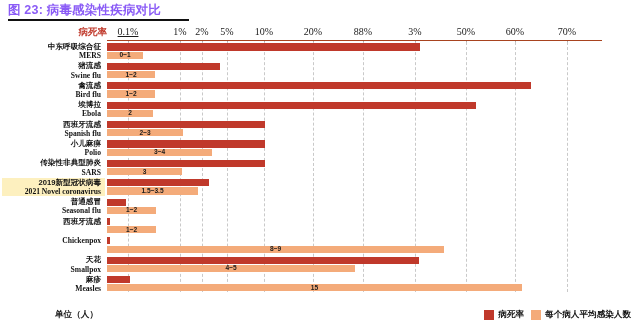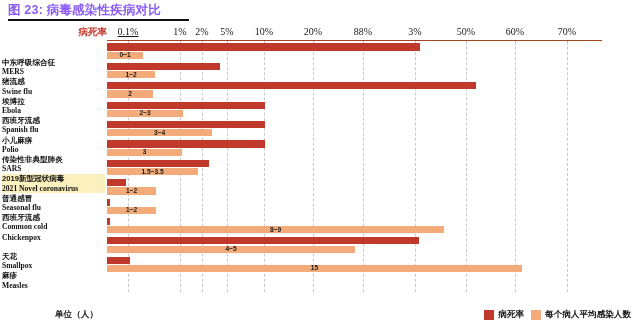--- a/index.html
+++ b/index.html
@@ -50,22 +50,23 @@
   }
   .gridline{
     position:absolute;top:0;width:0;height:250px;
     border-left:1px dashed #c9c9c9;
   }
   .rows{position:absolute;left:0;top:0;width:641px;}
   .row{
     position:relative;height:19.4px;
   }
   .row-labels{
-    position:absolute;right:calc(100% - 105px);top:16px;
+    position:absolute;right:calc(100% - 105px);top:0;
     width:103px;
+    text-align:right;
     padding-right:4px;
     box-sizing:border-box;
   }
   .label-cn{
     display:block;
     font-family:"Liberation Sans","DejaVu Sans",sans-serif;
     font-weight:bold;font-size:7.6px;line-height:9.2px;color:#111;
     white-space:nowrap;
   }
   .label-en{
@@ -173,20 +174,29 @@
           <div class="row-labels">
             <span class="label-cn">猪流感</span>
             <span class="label-en">Swine flu</span>
           </div>
           <div class="bar bar-red" style="width: 113px; background: rgb(192, 57, 43);"></div>
           <div class="bar bar-orange" style="width: 48px; background: rgb(244, 171, 122);"></div>
           <div class="bar-value" style="left: 131px;">1~2</div>
         </div>
         <div class="row">
           <div class="row-labels">
+            <span class="label-cn">禽流感</span>
+            <span class="label-en">Bird flu</span>
+          </div>
+          <div class="bar bar-red" style="width: 424px; background: rgb(192, 57, 43);"></div>
+          <div class="bar bar-orange" style="width: 48px; background: rgb(244, 171, 122);"></div>
+          <div class="bar-value" style="left: 131px;">1~2</div>
+        </div>
+        <div class="row">
+          <div class="row-labels">
             <span class="label-cn">埃博拉</span>
             <span class="label-en">Ebola</span>
           </div>
           <div class="bar bar-red" style="width: 369px; background: rgb(192, 57, 43);"></div>
           <div class="bar bar-orange" style="width: 46px; background: rgb(244, 171, 122);"></div>
           <div class="bar-value" style="left: 130px;">2</div>
         </div>
         <div class="row">
           <div class="row-labels">
             <span class="label-cn">西班牙流感</span>
@@ -228,21 +238,20 @@
             <span class="label-cn">普通感冒</span>
             <span class="label-en">Seasonal flu</span>
           </div>
           <div class="bar bar-red" style="width: 19px; background: rgb(192, 57, 43);"></div>
           <div class="bar bar-orange" style="width: 49px; background: rgb(244, 171, 122);"></div>
           <div class="bar-value" style="left: 131.5px;">1~2</div>
         </div>
         <div class="row">
           <div class="row-labels">
             <span class="label-cn">西班牙流感</span>
-            <span class="label-en">Common cold</span>
           </div>
           <div class="bar bar-red" style="width: 3px; background: rgb(192, 57, 43);"></div>
           <div class="bar bar-orange" style="width: 49px; background: rgb(244, 171, 122);"></div>
           <div class="bar-value" style="left: 131.5px;">1~2</div>
         </div>
         <div class="row">
           <div class="row-labels">
             <span class="label-en">Chickenpox</span>
           </div>
           <div class="bar bar-red" style="width: 3px; background: rgb(192, 57, 43);"></div>

